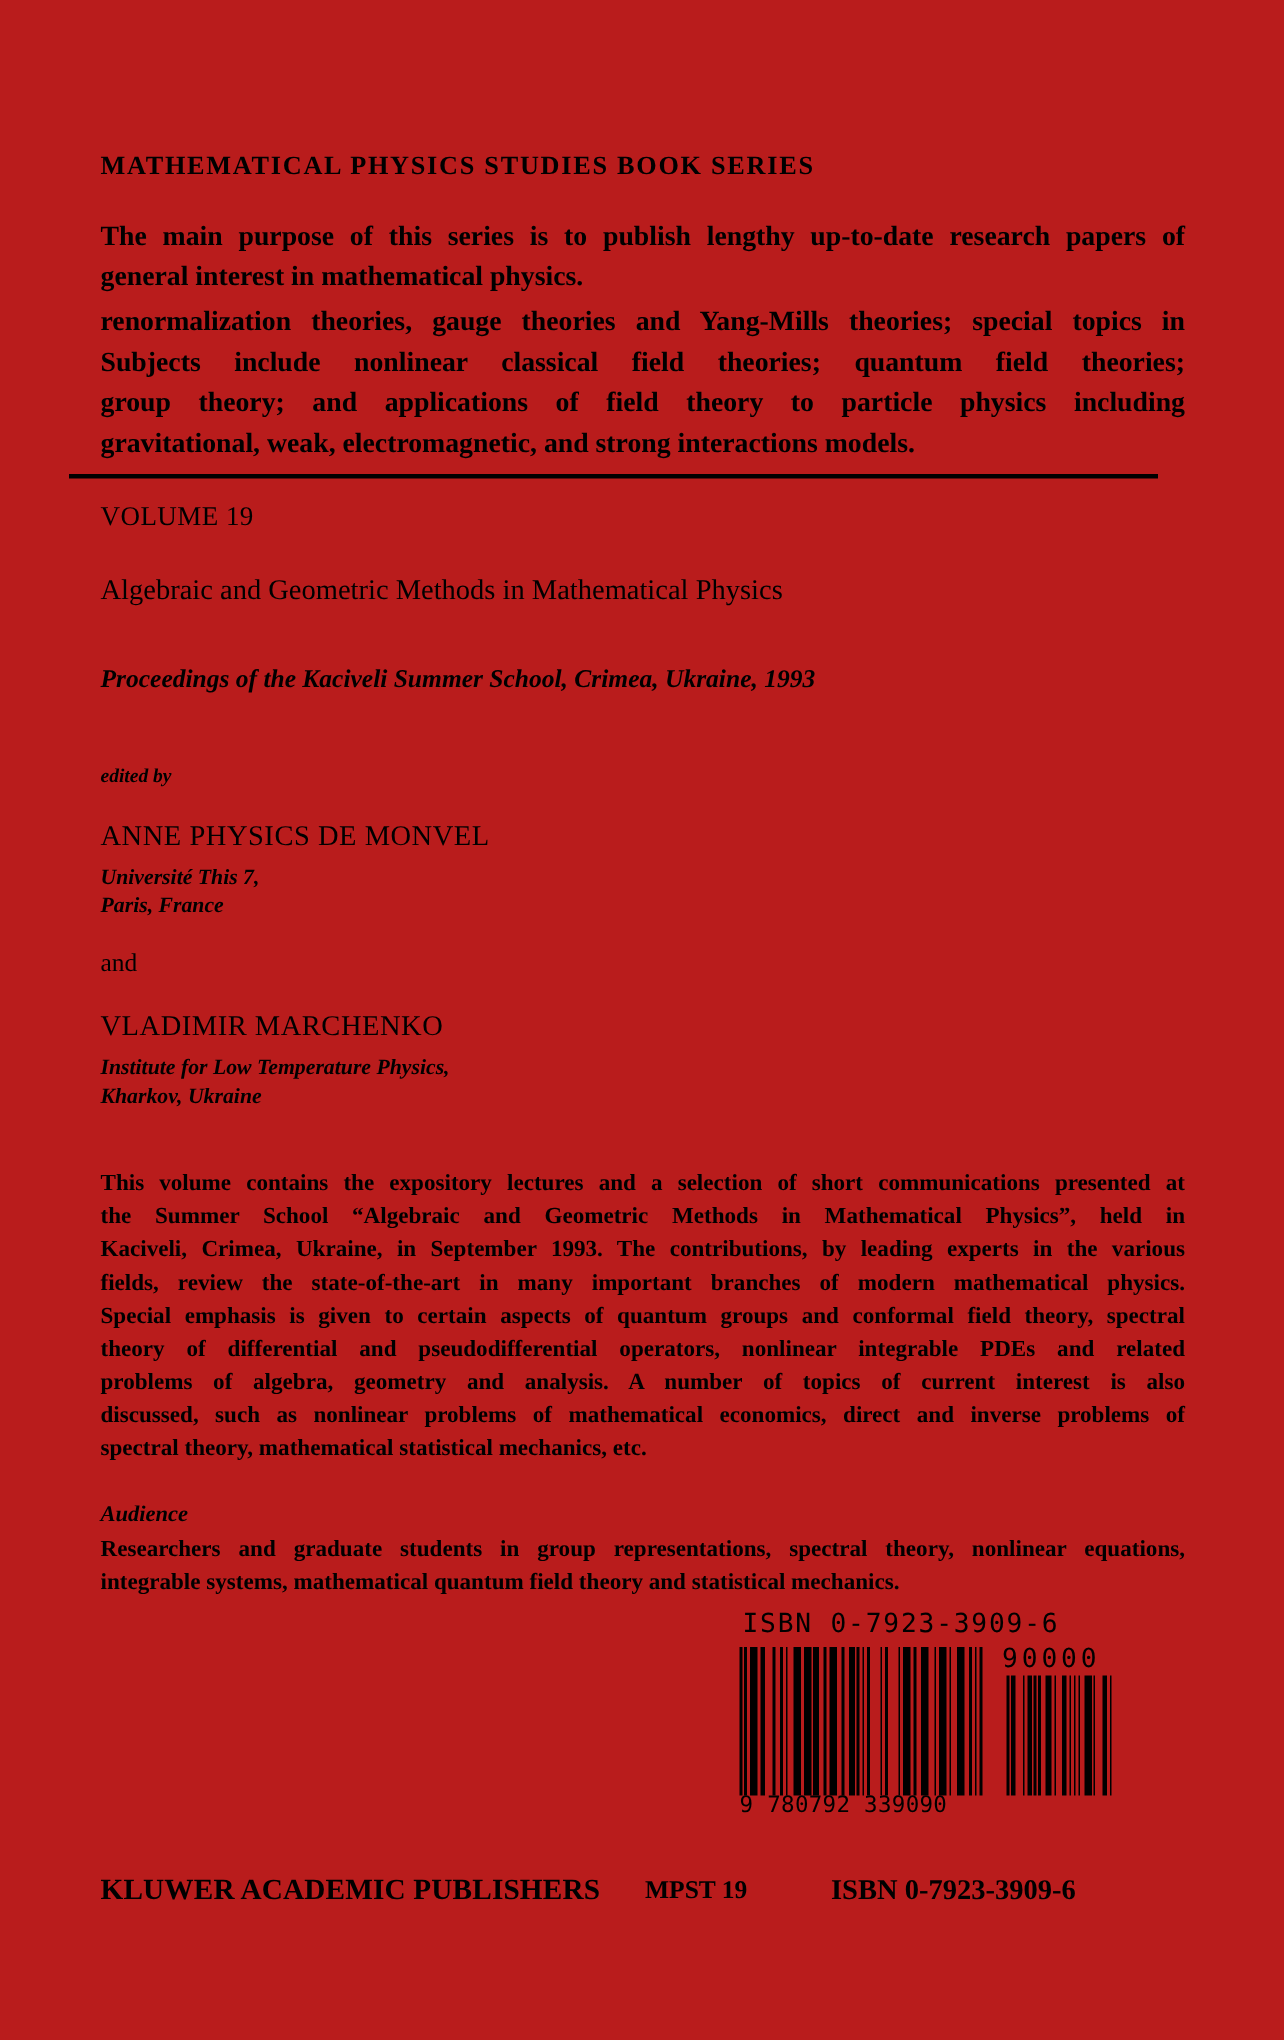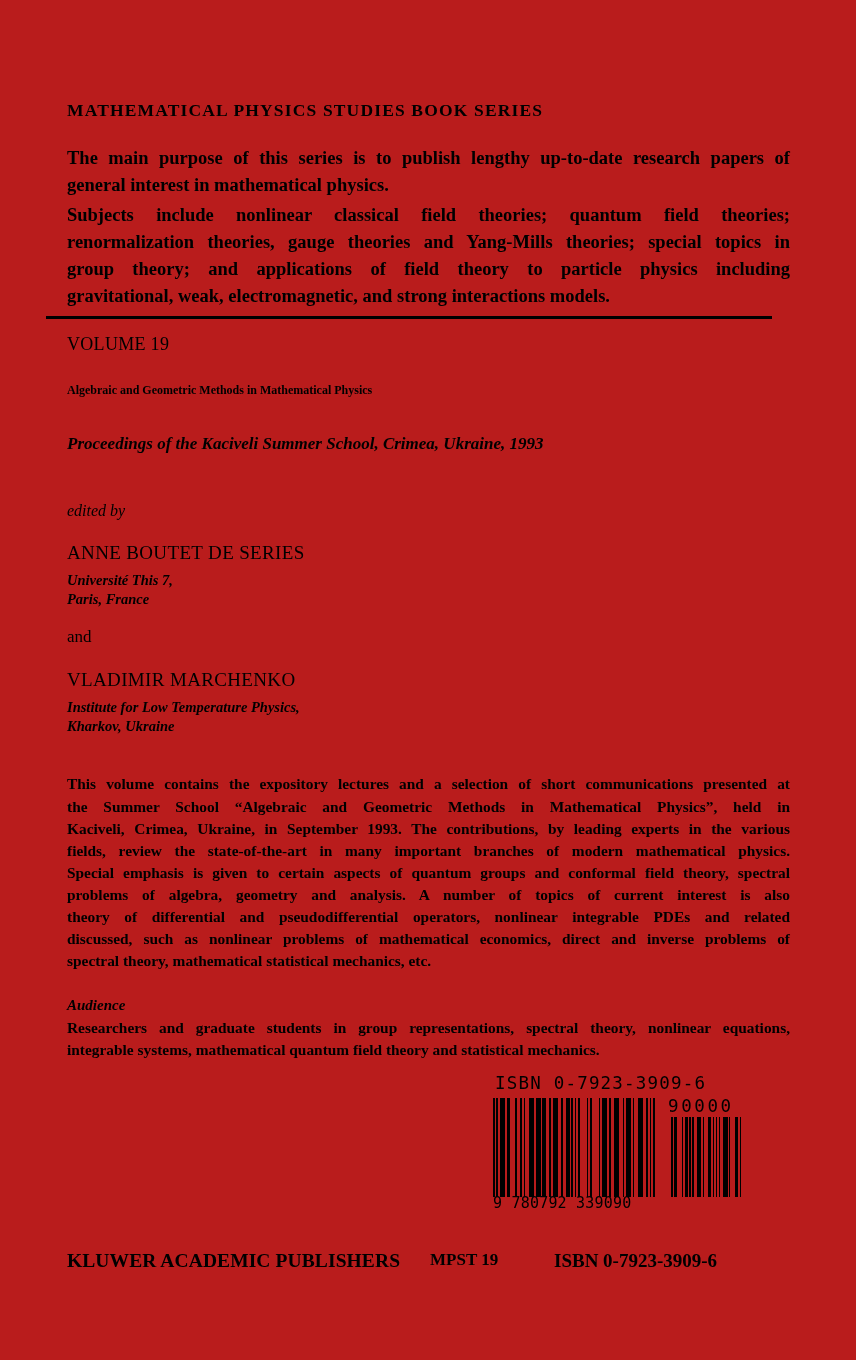--- a/index.html
+++ b/index.html
@@ -86,40 +86,40 @@
   .volume-block { padding-top: 24px; }
 
   .volume-number {
     font-size: 18px;
     font-weight: normal;
     letter-spacing: 0.3px;
     margin: 0;
     line-height: 1.2;
   }
   .volume-title {
-    font-size: 12px;
-    font-weight: bold;
+    font-size: 19px;
+    font-weight: normal;
     margin: 0;
     padding-top: 27px;
     line-height: 1.2;
   }
   .proceedings {
     font-size: 17px;
     font-style: italic;
     font-weight: bold;
     margin: 0;
     padding-top: 37px;
     line-height: 1.2;
   }
 
   
   .edited-by {
-    font-size: 16px;
+    font-size: 13px;
     font-style: italic;
-    font-weight: normal;
+    font-weight: bold;
     margin: 0;
     padding-top: 46px;
     line-height: 1.2;
   }
   .editor-name {
     font-size: 19px;
     font-weight: normal;
     letter-spacing: 0.35px;
     margin: 0;
     padding-top: 22px;
@@ -273,58 +273,58 @@
   <div class="content">
 
     <h1 class="series-title">MATHEMATICAL PHYSICS STUDIES BOOK SERIES</h1>
 
     <p class="series-purpose">
       <span class="just-line">The main purpose of this series is to publish lengthy up-to-date research papers of</span>
       <span class="just-line last">general interest in mathematical physics.</span>
     </p>
 
     <p class="series-subjects">
+      <span class="just-line">renormalization theories, gauge theories and Yang-Mills theories; special topics in</span>
       <span class="just-line">Subjects include nonlinear classical field theories; quantum field theories;</span>
-      <span class="just-line">renormalization theories, gauge theories and Yang-Mills theories; special topics in</span>
       <span class="just-line">group theory; and applications of field theory to particle physics including</span>
       <span class="just-line last">gravitational, weak, electromagnetic, and strong interactions models.</span>
     </p>
 
     <div class="volume-block">
       <p class="volume-number">VOLUME 19</p>
       <p class="volume-title">Algebraic and Geometric Methods in Mathematical Physics</p>
       <p class="proceedings">Proceedings of the Kaciveli Summer School, Crimea, Ukraine, 1993</p>
     </div>
 
     <div class="editors-block">
       <p class="edited-by">edited by</p>
 
-      <p class="editor-name">ANNE BOUTET DE SERIES</p>
+      <p class="editor-name">ANNE PHYSICS DE MONVEL</p>
       <p class="editor-affil">
         <span>Université This 7,</span><br>
         <span>Paris, France</span>
       </p>
 
       <p class="and-word">and</p>
 
       <p class="editor-name">VLADIMIR MARCHENKO</p>
       <p class="editor-affil">
         <span>Institute for Low Temperature Physics,</span><br>
         <span>Kharkov, Ukraine</span>
       </p>
     </div>
 
     <p class="blurb">
       <span class="just-line">This volume contains the expository lectures and a selection of short communications presented at</span>
       <span class="just-line">the Summer School “Algebraic and Geometric Methods in Mathematical Physics”, held in</span>
       <span class="just-line">Kaciveli, Crimea, Ukraine, in September 1993. The contributions, by leading experts in the various</span>
       <span class="just-line">fields, review the state-of-the-art in many important branches of modern mathematical physics.</span>
       <span class="just-line">Special emphasis is given to certain aspects of quantum groups and conformal field theory, spectral</span>
+      <span class="just-line">theory of differential and pseudodifferential operators, nonlinear integrable PDEs and related</span>
       <span class="just-line">problems of algebra, geometry and analysis. A number of topics of current interest is also</span>
-      <span class="just-line">theory of differential and pseudodifferential operators, nonlinear integrable PDEs and related</span>
       <span class="just-line">discussed, such as nonlinear problems of mathematical economics, direct and inverse problems of</span>
       <span class="just-line last">spectral theory, mathematical statistical mechanics, etc.</span>
     </p>
 
     <p class="audience-head">Audience</p>
     <p class="audience-text">
       <span class="just-line">Researchers and graduate students in group representations, spectral theory, nonlinear equations,</span>
       <span class="just-line last">integrable systems, mathematical quantum field theory and statistical mechanics.</span>
     </p>
 

